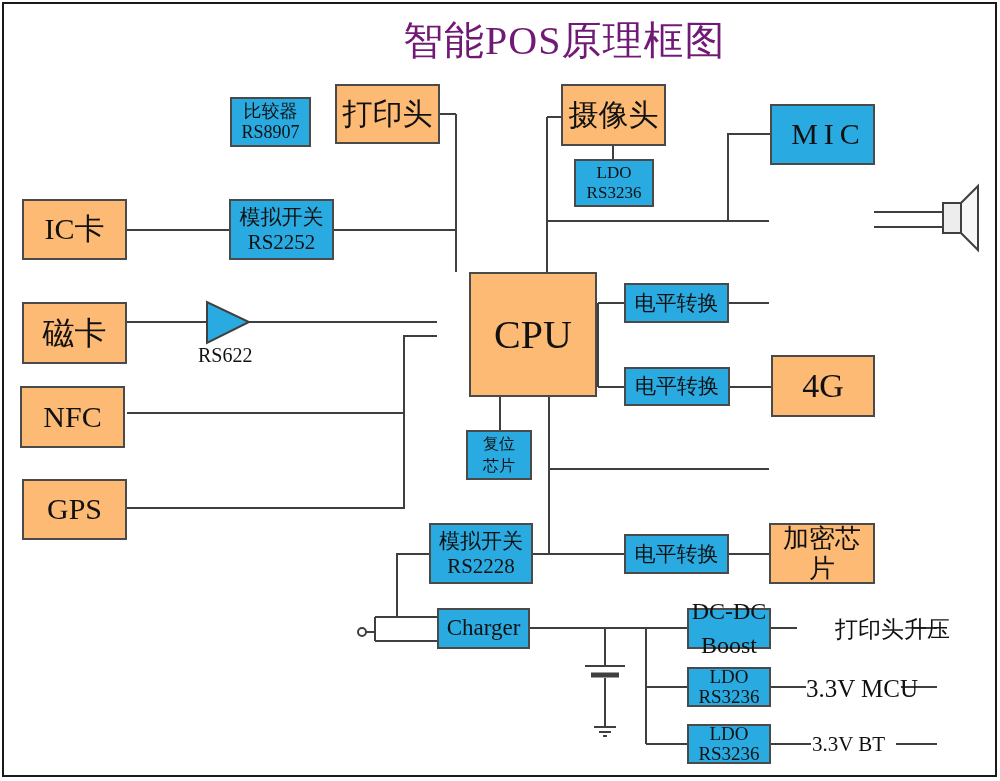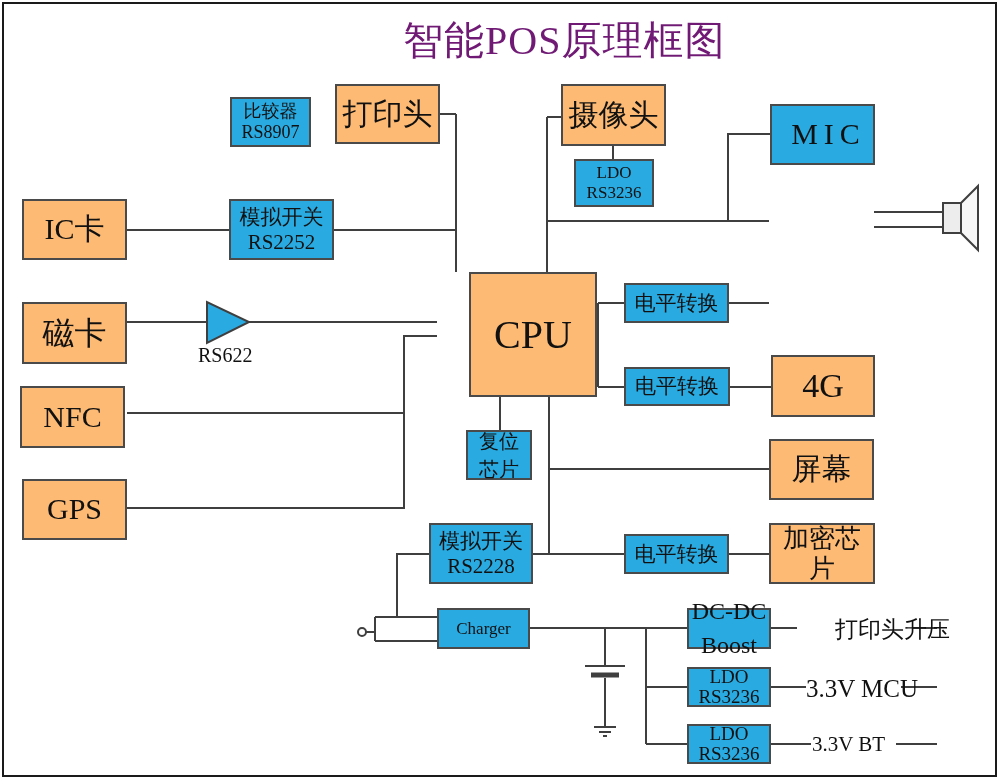--- a/index.html
+++ b/index.html
@@ -142,55 +142,52 @@
   </div>
 
   <div class="node gray" style="left:22px;top:479px;width:105px;height:61px;font-size:30px;">
     <span>GPS</span>
   </div>
 
   <div class="node gray" style="left:437px;top:272px;width:128px;height:125px;font-size:40px;margin-left:32px;">
     <span>CPU</span>
   </div>
 
-  <div class="node blue" style="left:466px;top:430px;width:66px;height:50px;font-size:20px;line-height:1.4;padding:13px 8px;">
+  <div class="node blue" style="left:466px;top:430px;width:66px;height:50px;font-size:16px;line-height:1.4;padding:13px 8px;">
     <span>复位芯片</span>
   </div>
 
   <div class="node blue" style="left:624px;top:283px;width:105px;height:40px;font-size:21px;">
     <span>电平转换</span>
   </div>
 
 
   <div class="node blue" style="left:624px;top:367px;width:106px;height:39px;font-size:21px;">
     <span>电平转换</span>
   </div>
 
   <div class="node gray" style="left:771px;top:355px;width:104px;height:62px;font-size:34px;">
     <span>4G</span>
   </div>
 
-  <div class="node gray" style="left:769px;top:439px;width:105px;height:61px;font-size:30px;">
-    <span>屏幕</span>
-  </div>
 
   <div class="node blue" style="left:429px;top:523px;width:104px;height:61px;font-size:21px;">
     <span>模拟开关</span>
     <span>RS2228</span>
   </div>
 
   <div class="node blue" style="left:624px;top:534px;width:105px;height:40px;font-size:21px;">
     <span>电平转换</span>
   </div>
 
   <div class="node gray" style="left:769px;top:523px;width:106px;height:61px;font-size:26px;align-items:flex-end;">
     <span>加密芯片</span>
   </div>
 
-  <div class="node blue" style="left:437px;top:608px;width:93px;height:41px;font-size:17px;">
+  <div class="node blue" style="left:437px;top:608px;width:93px;height:41px;font-size:23px;">
     <span>Charger</span>
   </div>
 
   <div class="node blue" style="left:687px;top:608px;width:84px;height:41px;font-size:24px;line-height:1.05;gap:8px;">
     <span>DC-DC</span>
     <span>Boost</span>
   </div>
 
   <div class="freelabel" style="left:835px;top:614px;font-size:23px;">打印头升压</div>
 

